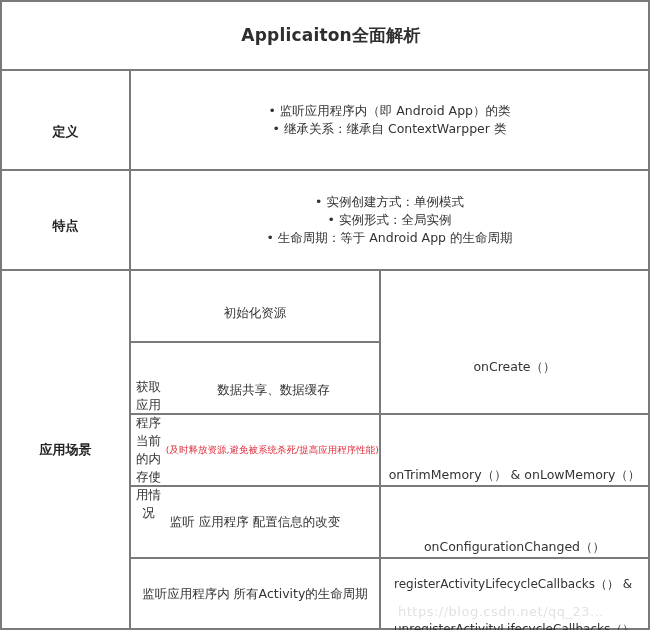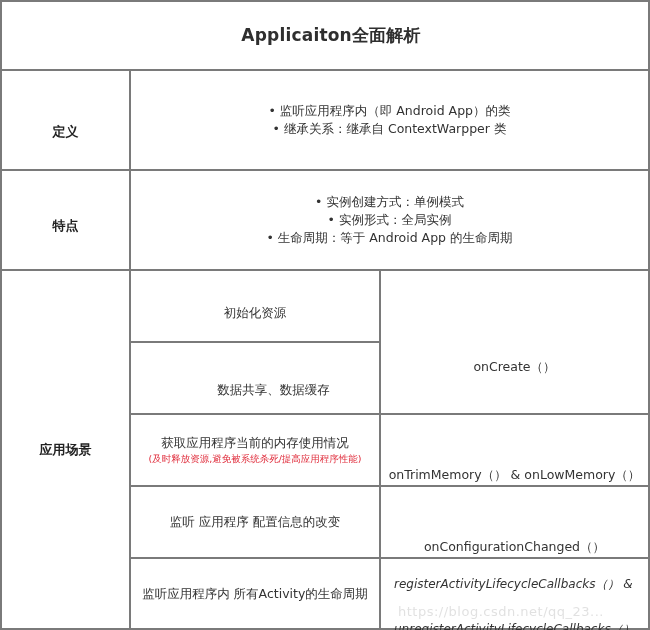--- a/index.html
+++ b/index.html
@@ -55,28 +55,28 @@
     <div>• 实例创建方式：单例模式</div>
     <div>• 实例形式：全局实例</div>
     <div>• 生命周期：等于 Android App 的生命周期</div>
   </div>
 </div>
 
 <div class="cell label" style="left:2px;top:271px;width:127px;height:357px;">应用场景</div>
 
 <div class="cell txt" style="left:131px;top:271px;width:248px;height:84px;">初始化资源</div>
 <div class="cell txt" style="left:131px;top:355px;width:285px;height:70px;">数据共享、数据缓存</div>
-<div class="cell" style="left:131px;top:415px;width:248px;height:70px;flex-direction:column;">
+<div class="cell" style="left:131px;top:415px;width:248px;height:70px;">
   <div class="txt">获取应用程序当前的内存使用情况</div>
   <div class="sub" style="color:#e02d3c;">(及时释放资源,避免被系统杀死/提高应用程序性能)</div>
 </div>
 <div class="cell txt" style="left:131px;top:487px;width:248px;height:70px;">监听 应用程序 配置信息的改变</div>
 <div class="cell txt" style="left:131px;top:559px;width:248px;height:69px;">监听应用程序内 所有Activity的生命周期</div>
 
 <div class="cell method" style="left:381px;top:271px;width:267px;height:142px;">onCreate（）</div>
 <div class="cell method" style="left:381px;top:415px;width:267px;height:70px;white-space:nowrap;">onTrimMemory（） &amp; onLowMemory（）</div>
 <div class="cell method" style="left:381px;top:487px;width:267px;height:70px;">onConfigurationChanged（）</div>
-<div class="cell" style="left:381px;top:559px;width:267px;height:69px;flex-direction:column;align-items:flex-start;padding-left:13px;font-style:italic;">
+<div class="cell" style="left:381px;top:559px;width:267px;height:69px;flex-direction:column;align-items:flex-start;padding-left:13px;">
   <div class="method" style="white-space:nowrap;font-size:12px;">registerActivityLifecycleCallbacks（） &amp;</div>
   <div class="method" style="white-space:nowrap;font-size:12px;">unregisterActivityLifecycleCallbacks（）</div>
 </div>
 
 <div class="watermark">https://blog.csdn.net/qq_23...</div>
 
 </body></html>

